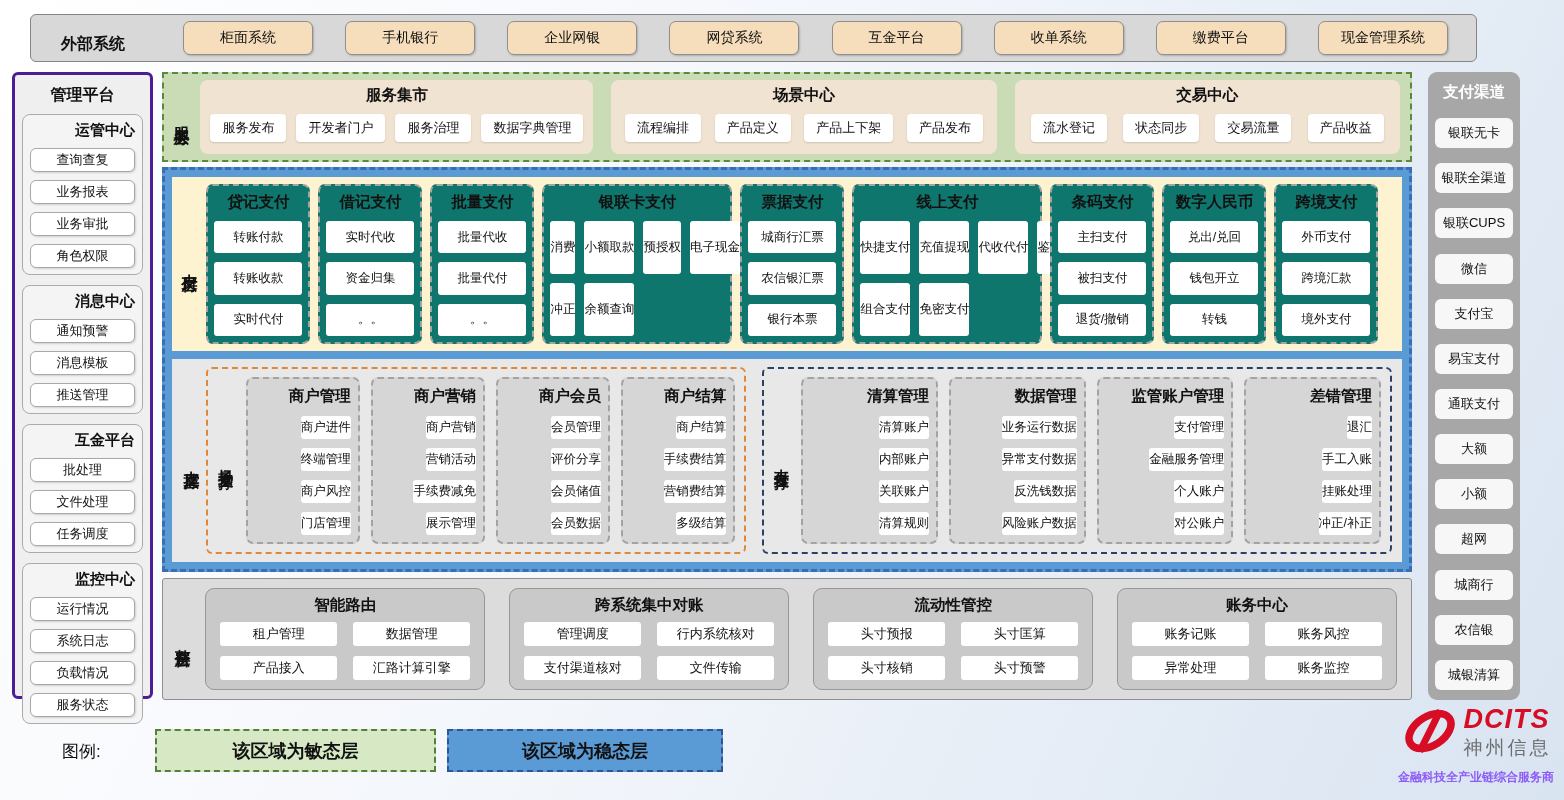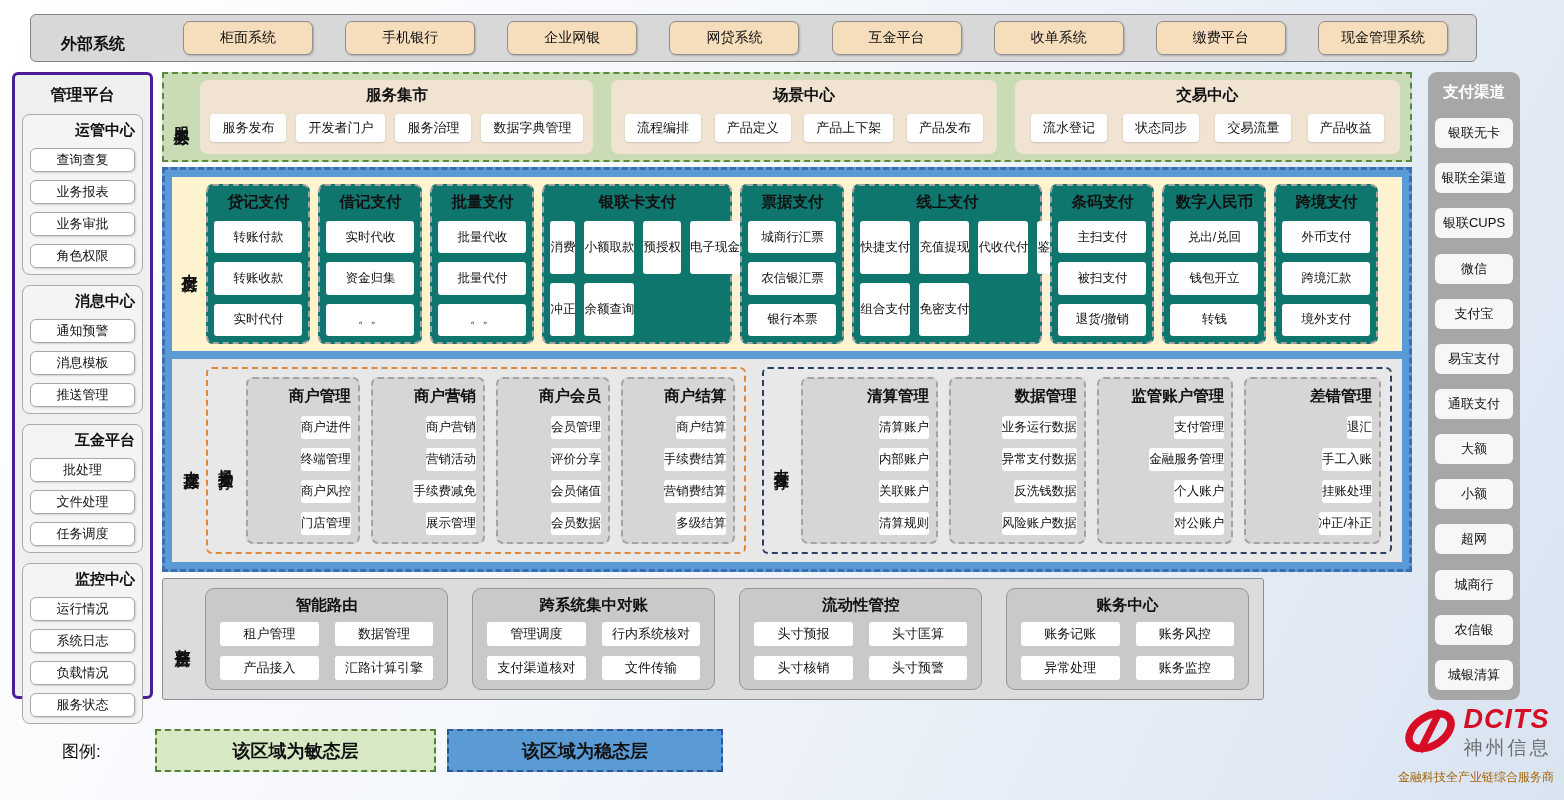--- a/index.html
+++ b/index.html
@@ -68,21 +68,21 @@
   #support-regions{flex:1;display:flex;gap:16px;}
   .support-region{display:flex;gap:11px;padding:8px 9px;border-radius:6px;box-sizing:border-box;}
   .support-region .v-label{font-size:15px;}
   .support-region.orange{border:2px dashed #e0883a;flex:46;}
   .support-region.navy{border:2px dashed #2c3f66;flex:54;}
   .sup-col{flex:1;background:#d6d6d6;border:2px dashed #a3a3a3;border-radius:7px;
     padding:7px;display:flex;flex-direction:column;gap:9px;align-items:flex-end;}
   .sup-col .cell{min-height:22px;flex:1;}
 
   
-  #integration{left:162px;top:578px;width:1102px;height:122px;background:#dcdcdc;
+  #integration{left:162px;top:578px;width:1250px;height:122px;background:#dcdcdc;
     border:1px solid #8f8f8f;border-radius:3px;display:flex;align-items:stretch;
     gap:14px;padding:9px 14px 9px 10px;}
   #integration-groups{flex:1;display:flex;gap:24px;}
   .int-group{flex:1;background:#c9c9c9;border:1px solid #979797;border-radius:9px;
     padding:6px 14px 9px;display:flex;flex-direction:column;gap:6px;}
   .int-grid{flex:1;display:grid;grid-template-columns:1fr 1fr;gap:10px 16px;}
   .int-grid .cell{font-size:13px;}
 
   
   #channels{left:1428px;top:72px;width:92px;height:628px;background:#a7a7a7;border-radius:9px;
@@ -99,21 +99,21 @@
   #legend-stable{left:447px;width:276px;background:#5b9bd5;border:2px dashed #2f5597;}
 
   
   #logo{position:absolute;left:1388px;top:702px;width:176px;display:flex;
     flex-direction:column;align-items:center;}
   #logo-top{display:flex;align-items:center;gap:5px;}
   #logo-texts{display:flex;flex-direction:column;align-items:flex-start;}
   #logo-name{font-size:27px;font-weight:bold;font-style:italic;color:#d70c25;
     letter-spacing:1px;line-height:1;}
   #logo-cn{font-size:19px;color:#6d6e71;letter-spacing:3px;margin-top:2px;}
-  #logo-tagline{font-size:12px;font-weight:normal;color:#a16207;white-space:nowrap;margin-top:5px;}
+  #logo-tagline{font-size:12px;font-weight:bold;color:#8b5cf6;white-space:nowrap;margin-top:5px;}
 </style>
 </head>
 <body>
 
 <div class="panel" id="topbar">
   <span class="bar-label">外部系统</span>
   <div id="ext-buttons">
       <div class="tan-btn">柜面系统</div>
       <div class="tan-btn">手机银行</div>
       <div class="tan-btn">企业网银</div>

